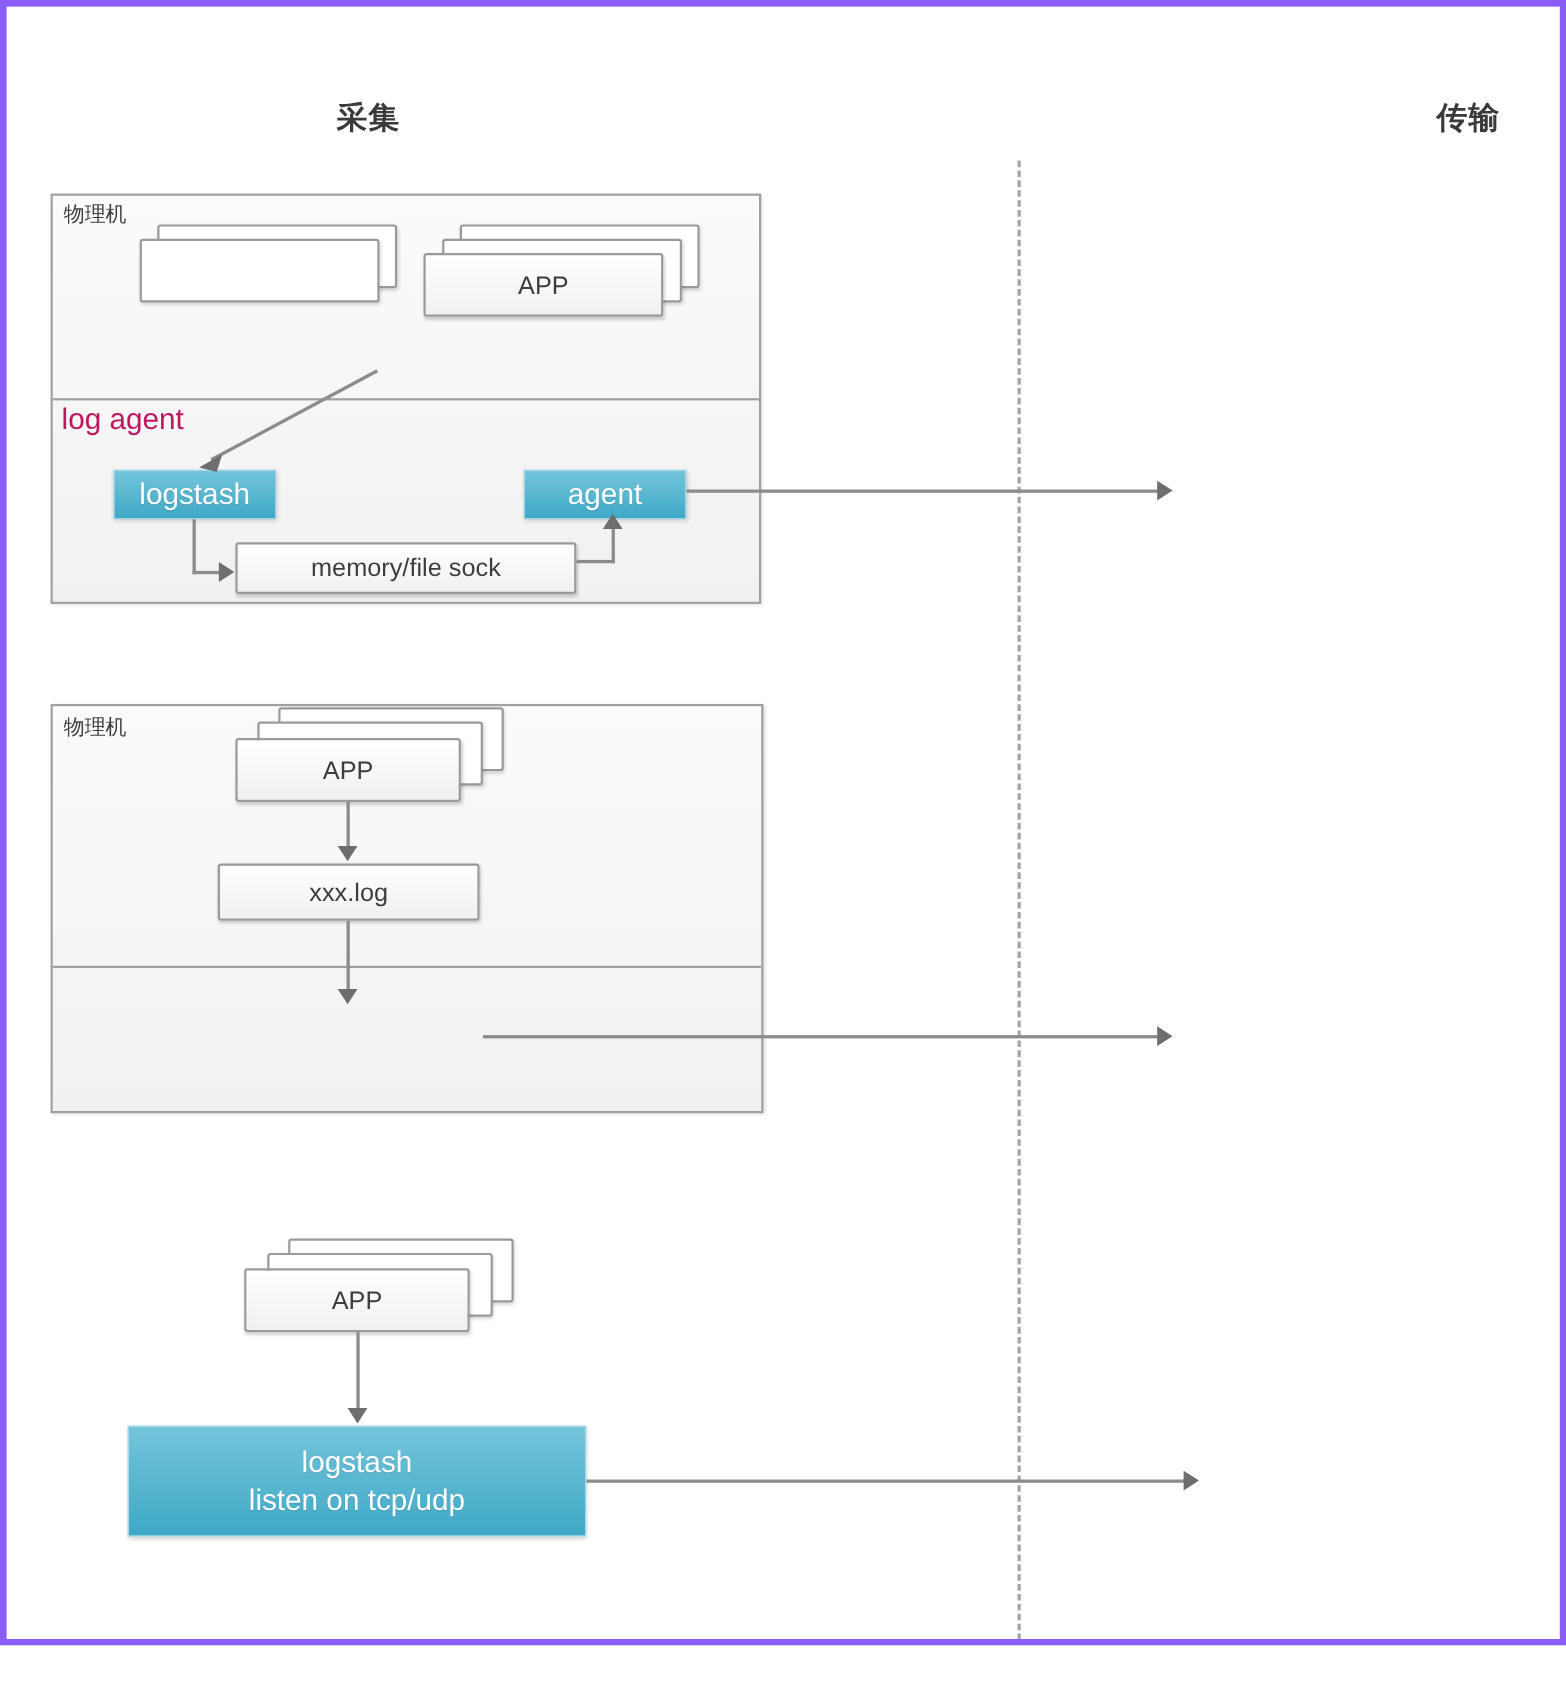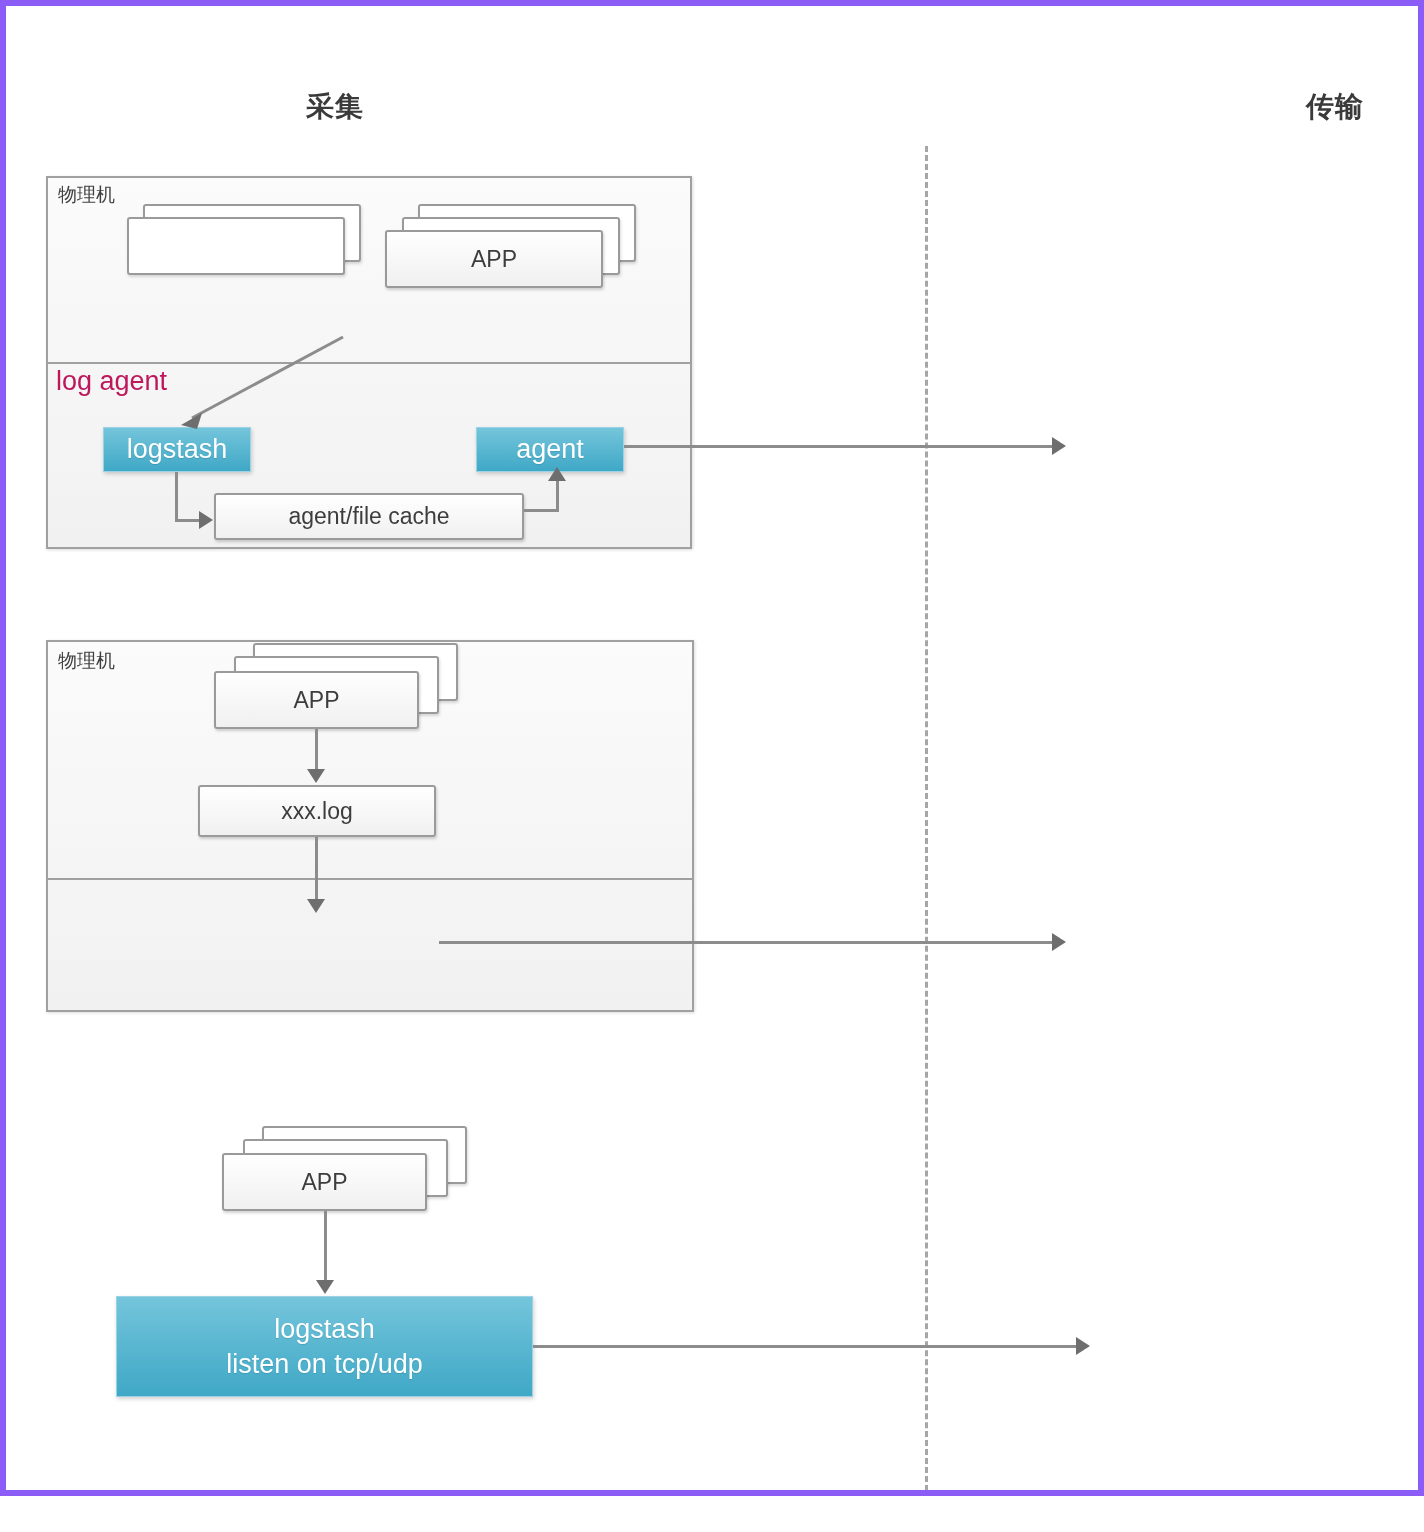--- a/index.html
+++ b/index.html
@@ -175,21 +175,21 @@
 
   <div class="node-blue" style="left:97px; top:421px; width:148px; height:45px;">
     <span>logstash</span>
   </div>
 
   <div class="node-blue" style="left:470px; top:421px; width:148px; height:45px;">
     <span>agent</span>
   </div>
 
   <div class="node" style="left:208px; top:487px; width:310px; height:47px;">
-    <span>agent/file cache</span>
+    <span>memory/file sock</span>
   </div>
 
   <svg class="overlay">
     <g>
       <line x1="337" y1="331" x2="186" y2="412" stroke="#8c8c8c" stroke-width="3"></line>
       <polygon points="175,419 196,407 191,423" fill="#6e6e6e"></polygon>
     </g>
   </svg>
 
   <div class="conn v" style="left:169px; top:466px; height:50px;"></div>

